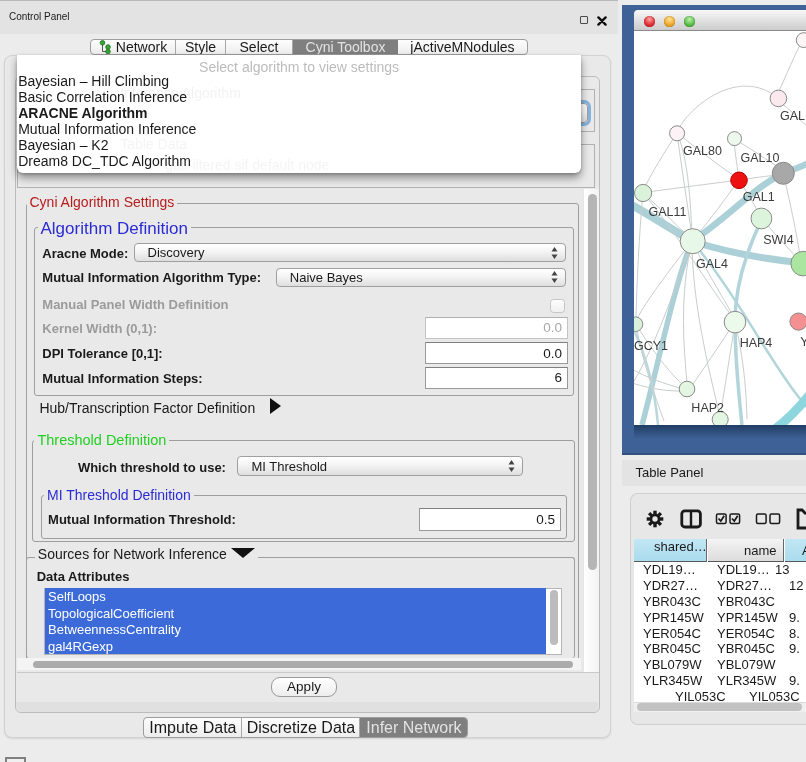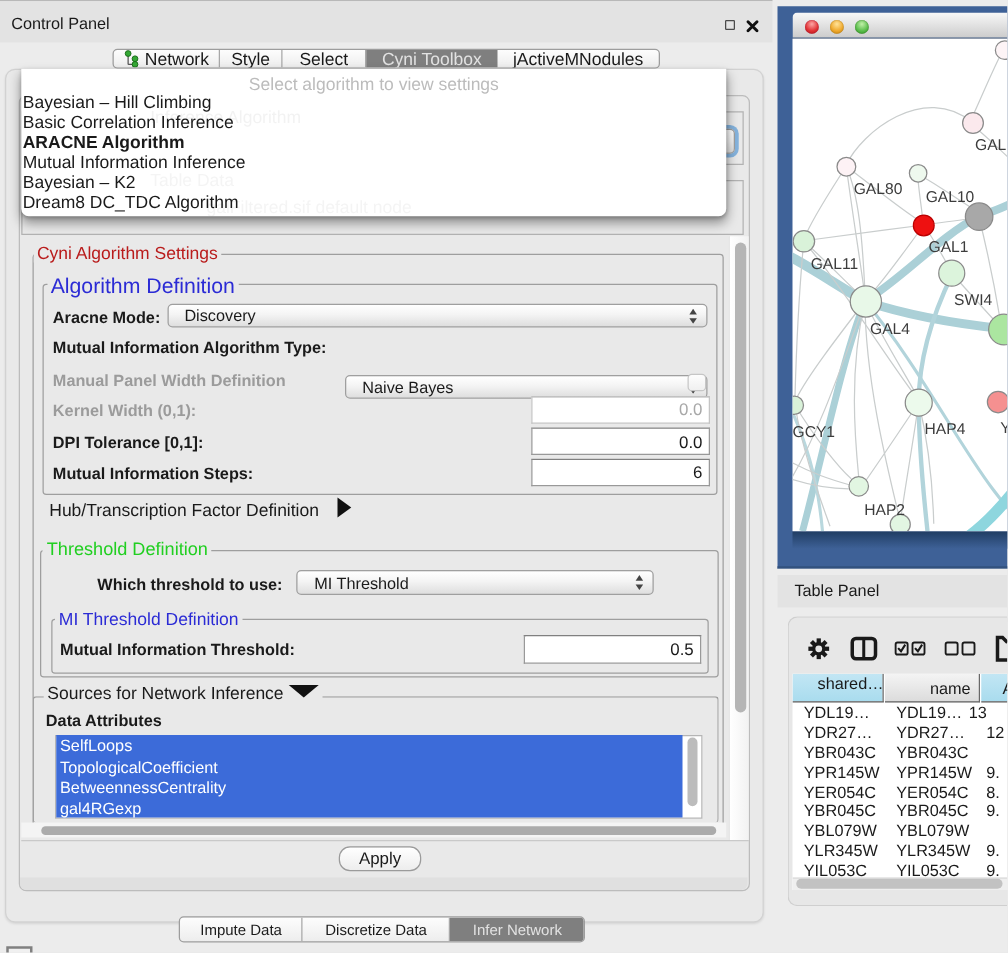--- a/index.html
+++ b/index.html
@@ -21,21 +21,21 @@
   .ttab.sel{background:#7f7f7f;color:#e2e2e2;border-right:none;}
   .btab{display:flex;align-items:center;justify-content:center;color:#1a1a1a;
        border-right:1px solid #a8a8a8;box-sizing:border-box;height:100%;}
   .btab.sel{background:#7f7f7f;color:#e2e2e2;border-right:none;}
 </style>
 </head>
 <body>
 
 <div class="abs" id="cpanel" style="left:0;top:0;width:618px;height:762px;background:#ececec;border-top:1px solid #b8b8b8;box-sizing:border-box;">
   <div class="abs" style="left:0;top:0;width:618px;height:33px;background:#e3e3e3;"></div>
-  <div class="abs" style="left:9px;top:10px;font-size:13px;color:#1a1a1a;">Control Panel</div>
+  <div class="abs" style="left:9px;top:10px;font-size:10px;color:#1a1a1a;">Control Panel</div>
 
   <div class="abs" style="left:580px;top:15px;width:6px;height:6px;border:1.8px solid #4a4a4a;border-radius:1px;"></div>
   <svg class="abs" style="left:597px;top:15px;" width="10" height="10" viewBox="0 0 10 10">
       <path d="M1.4 1.4 L8.6 8.6 M8.6 1.4 L1.4 8.6" stroke="#111" stroke-width="2.4" stroke-linecap="round"></path>
     </svg>
 
   <div class="abs" style="left:3.5px;top:53.5px;width:605px;height:681px;background:#e9e9e9;border:1px solid #d2d2d2;border-radius:8px;box-shadow:0 1px 2px rgba(0,0,0,0.10);"></div>
 
   <div class="abs" id="toptabs" style="left:90px;top:37.5px;height:14.5px;display:flex;font-size:14px;
        border:1px solid #9d9d9d;border-radius:4px;overflow:hidden;background:linear-gradient(#fdfdfd,#ededed);box-sizing:content-box;">
@@ -74,21 +74,21 @@
     <div class="grp" style="left:16.5px;top:37.5px;width:538px;height:167px;"></div>
     <div class="grptitle" style="left:20.5px;top:30.5px;color:#2b2bd5;font-size:17px;">Algorithm Definition</div>
 
     <div class="lbl" style="left:25.3px;top:58px;">Aracne Mode:</div>
     <div class="combo" style="left:116.5px;top:54px;width:432px;height:19px;">Discovery<svg class="arr" viewBox="0 0 7 12">
           <path d="M3.5 0 L6.5 4.5 H0.5 Z" fill="#444"></path>
           <path d="M3.5 12 L6.5 7.5 H0.5 Z" fill="#444"></path>
         </svg></div>
 
     <div class="lbl" style="left:25.3px;top:81.5px;">Mutual Information Algorithm Type:</div>
-    <div class="combo" style="left:258.8px;top:78.5px;width:290px;height:19px;margin-top:32px;">Naive Bayes<svg class="arr" viewBox="0 0 7 12">
+    <div class="combo" style="left:258.8px;top:78.5px;width:290px;height:19px;">Naive Bayes<svg class="arr" viewBox="0 0 7 12">
           <path d="M3.5 0 L6.5 4.5 H0.5 Z" fill="#444"></path>
           <path d="M3.5 12 L6.5 7.5 H0.5 Z" fill="#444"></path>
         </svg></div>
 
     <div class="lbl" style="left:25.3px;top:109px;color:#9b9b9b;">Manual Panel Width Definition</div>
     <div class="abs" style="left:533px;top:110px;width:13px;height:12px;border:1px solid #c6c6c6;border-radius:3.5px;background:linear-gradient(#fdfdfd,#f0f0f0);"></div>
 
     <div class="lbl" style="left:25.3px;top:132.5px;color:#9b9b9b;">Kernel Width (0,1):</div>
     <div class="inp" style="left:408px;top:127.5px;width:143px;height:22px;color:#a8a8a8;border-color:#c4c4c4;border-top-color:#b0b0b0;">0.0</div>
 
@@ -128,21 +128,21 @@
 
   <div class="abs" style="left:583px;top:188px;width:16px;height:483px;background:linear-gradient(90deg,#ffffff,#f2f2f2);border-left:1px solid #e6e6e6;box-sizing:border-box;"></div>
   <div class="abs" style="left:587.5px;top:193px;width:9.5px;height:376px;background:#b5b5b5;border-radius:5px;"></div>
 
   <div class="abs" style="left:17px;top:656.5px;width:564px;height:12.5px;background:#f4f4f4;"></div>
   <div class="abs" style="left:33px;top:659.5px;width:540px;height:7.5px;background:#ababab;border-radius:4px;"></div>
   <div class="abs" style="left:17px;top:670.5px;width:582px;height:1px;background:#c9c9c9;"></div>
 
   <div class="abs" style="left:271px;top:675.5px;width:66px;height:20px;border:1px solid #9b9b9b;border-radius:9px;background:linear-gradient(#ffffff,#ededed);display:flex;align-items:center;justify-content:center;font-size:13.5px;color:#1a1a1a;box-sizing:border-box;">Apply</div>
 
-  <div class="abs" id="bottabs" style="left:143.4px;top:732px;height:19px;display:flex;font-size:12px;
+  <div class="abs" id="bottabs" style="left:143.4px;top:716px;height:19px;display:flex;font-size:16px;
        border:1px solid #9d9d9d;border-radius:4px;overflow:hidden;background:linear-gradient(#fdfdfd,#ededed);box-sizing:content-box;text-align:right;">
     <div class="btab" style="width:98px;">Impute Data</div>
     <div class="btab" style="width:118px;">Discretize Data</div>
     <div class="btab sel" style="width:107px;">Infer Network</div>
   </div>
 
   <div class="abs" id="popup" style="left:17.2px;top:53.5px;width:563.8px;height:118px;background:#fff;border-radius:0 0 6px 6px;overflow:hidden;box-shadow:0 5px 9px rgba(0,0,0,0.40),0 1px 3px rgba(0,0,0,0.2);font-size:14px;color:#1a1a1a;">
     <div style="position:absolute;left:0;top:4px;width:100%;text-align:center;color:#bcbcbc;">Select algorithm to view settings</div>
     <div style="position:absolute;left:103px;top:30px;color:rgba(130,130,130,0.10);font-size:14px;">Inference Algorithm</div>
     <div style="position:absolute;left:103px;top:81px;color:rgba(130,130,130,0.09);font-size:14px;">Table Data</div>
@@ -320,21 +320,21 @@
       </div>
     <div style="height:15.8px;position:relative;">
         <span style="position:absolute;left:9px;top:0.5px;">YBL079W</span>
         <span style="position:absolute;left:83px;top:0.5px;">YBL079W</span>
       </div>
     <div style="height:15.8px;position:relative;">
         <span style="position:absolute;left:9px;top:0.5px;">YLR345W</span>
         <span style="position:absolute;left:83px;top:0.5px;">YLR345W</span>
         <span style="position:absolute;left:155px;top:0.5px;">9.</span>
       </div>
-    <div style="height:15.8px;position:relative;">
+    <div style="height:15.8px;position:relative;margin-left:32px;">
         <span style="position:absolute;left:9px;top:0.5px;">YIL053C</span>
         <span style="position:absolute;left:83px;top:0.5px;">YIL053C</span>
         <span style="position:absolute;left:155px;top:0.5px;">9.</span>
       </div>
   </div>
   <div class="abs" style="left:0;top:162.5px;width:172px;height:10.5px;background:#efefef;border-top:1px solid #dadada;"></div>
   <div class="abs" style="left:3px;top:164px;width:165px;height:7.5px;background:#c2c2c2;border-radius:4px;"></div>
 </div>
 
 </body></html>

